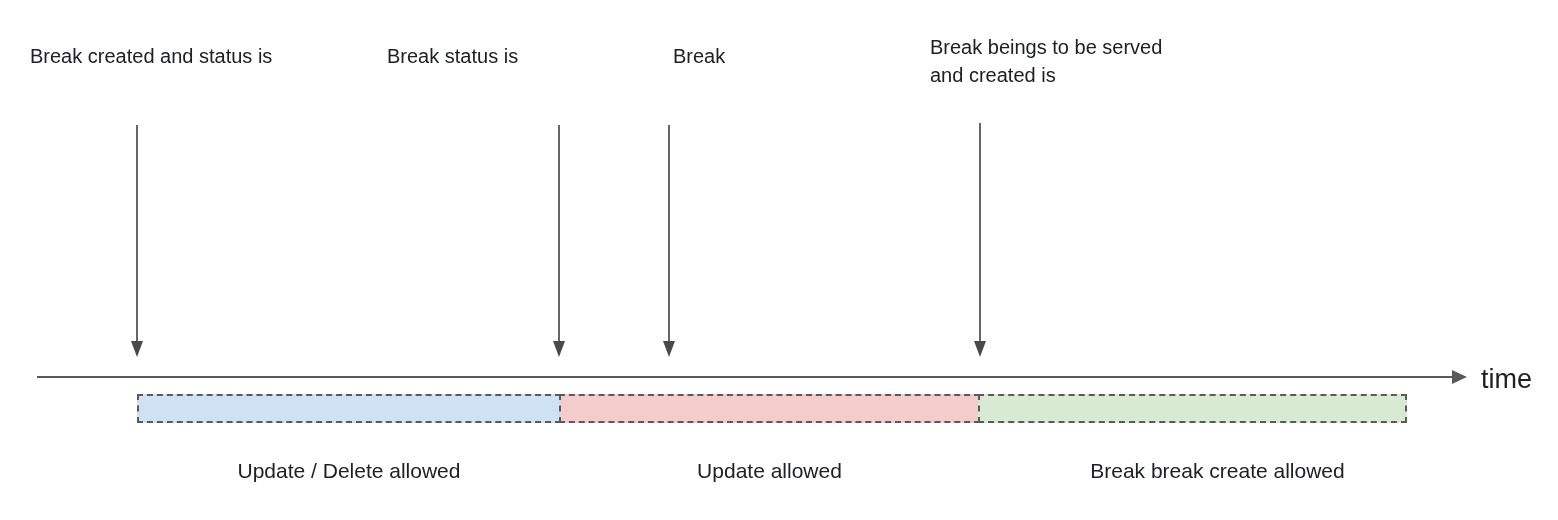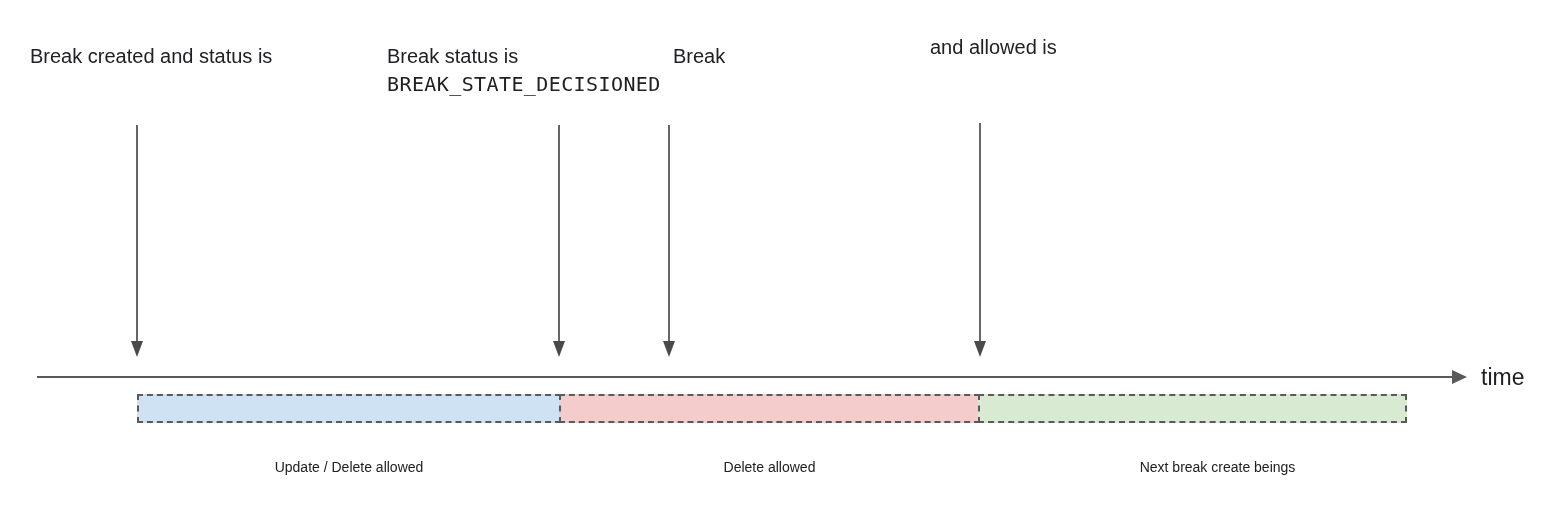--- a/index.html
+++ b/index.html
@@ -73,69 +73,69 @@
     top: 370px;
     width: 0; height: 0;
     border-top: 7px solid transparent;
     border-bottom: 7px solid transparent;
     border-left: 15px solid #595959;
   }
   .axis-label {
     position: absolute;
     left: 1481px;
     top: 364px;
-    font-size: 23px;
+    font-size: 27px;
     color: #202124;
     text-align: center;
   }
 
   
   .segment {
     position: absolute;
     top: 394px;
     height: 29px;
     border: 2px dashed #5a5a5a;
   }
   #segment-1 { left: 137px; width: 424px; background: #cfe2f3; }
   #segment-2 { left: 559px; width: 421px; background: #f4cccc; }
   #segment-3 { left: 978px; width: 429px; background: #d9ead3; }
 
   
   .segment-caption {
     position: absolute;
     top: 459px;
-    font-size: 14px;
+    font-size: 21px;
     color: #202124;
     text-align: center;
     white-space: nowrap;
   }
   #caption-1 { left: 137px;  width: 424px; }
   #caption-2 { left: 559px;  width: 421px; }
   #caption-3 { left: 1003px; width: 429px; }
 </style>
 </head>
 <body>
 
 <div class="canvas">
 
   <div class="annotation" id="annotation-1">
     <div>Break created and status is</div>
   </div>
 
   <div class="annotation" id="annotation-2">
     <div>Break status is</div>
-    <div class="code">BREAK_STATE_DECISIONED</div>
   </div>
 
   <div class="annotation" id="annotation-3">
     <div>Break</div>
   </div>
 
   <div class="annotation" id="annotation-4">
-    <div>and allowed is</div>
+    <div>Break beings to be served</div>
+    <div>and created is</div>
   </div>
 
   <div class="down-arrow" id="arrow-1">
     <div class="shaft"></div>
     <div class="head"></div>
   </div>
   <div class="down-arrow" id="arrow-2">
     <div class="shaft"></div>
     <div class="head"></div>
   </div>
@@ -150,16 +150,16 @@
 
   <div class="axis-line"></div>
   <div class="axis-head"></div>
   <div class="axis-label">time</div>
 
   <div class="segment" id="segment-1"></div>
   <div class="segment" id="segment-2"></div>
   <div class="segment" id="segment-3"></div>
 
   <div class="segment-caption" id="caption-1">Update / Delete allowed</div>
-  <div class="segment-caption" id="caption-2">Delete allowed</div>
-  <div class="segment-caption" id="caption-3">Next break create beings</div>
+  <div class="segment-caption" id="caption-2">Update allowed</div>
+  <div class="segment-caption" id="caption-3">Break break create allowed</div>
 
 </div>
 
 </body></html>

